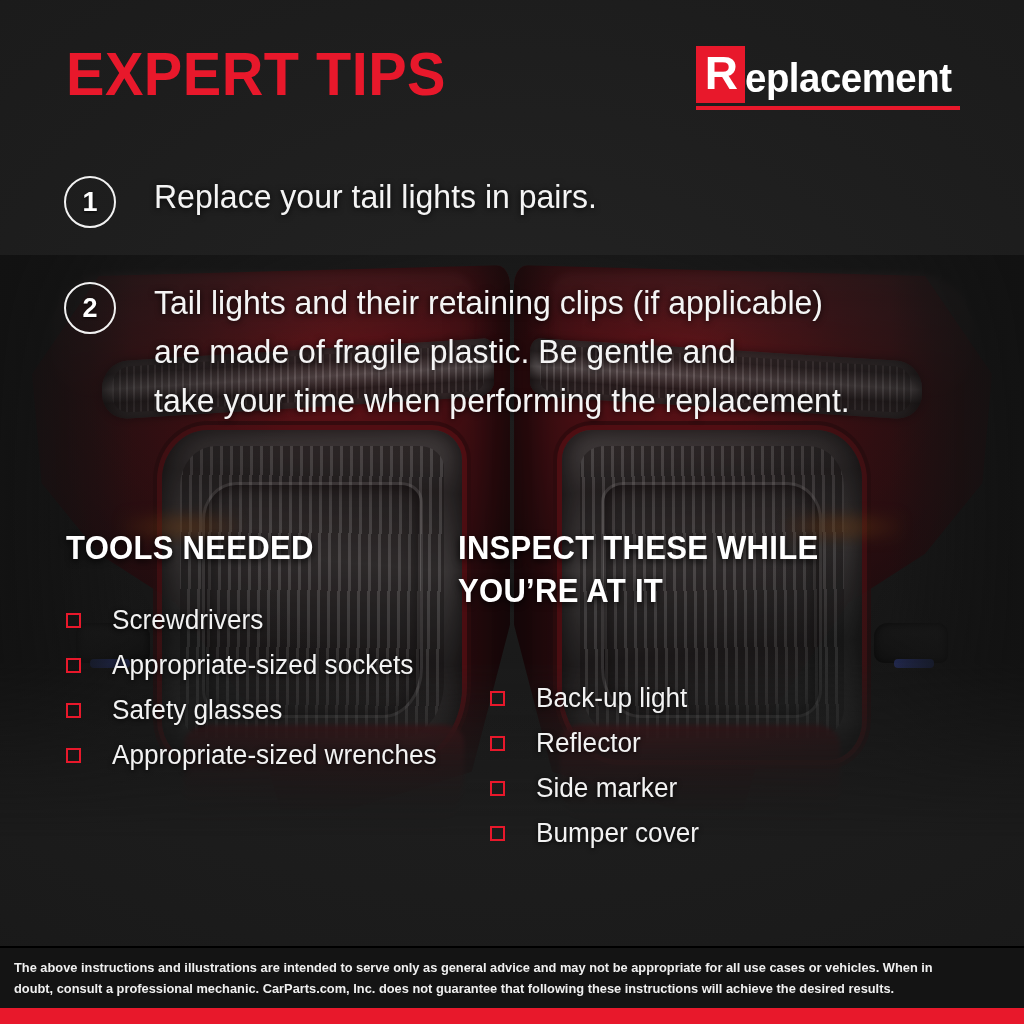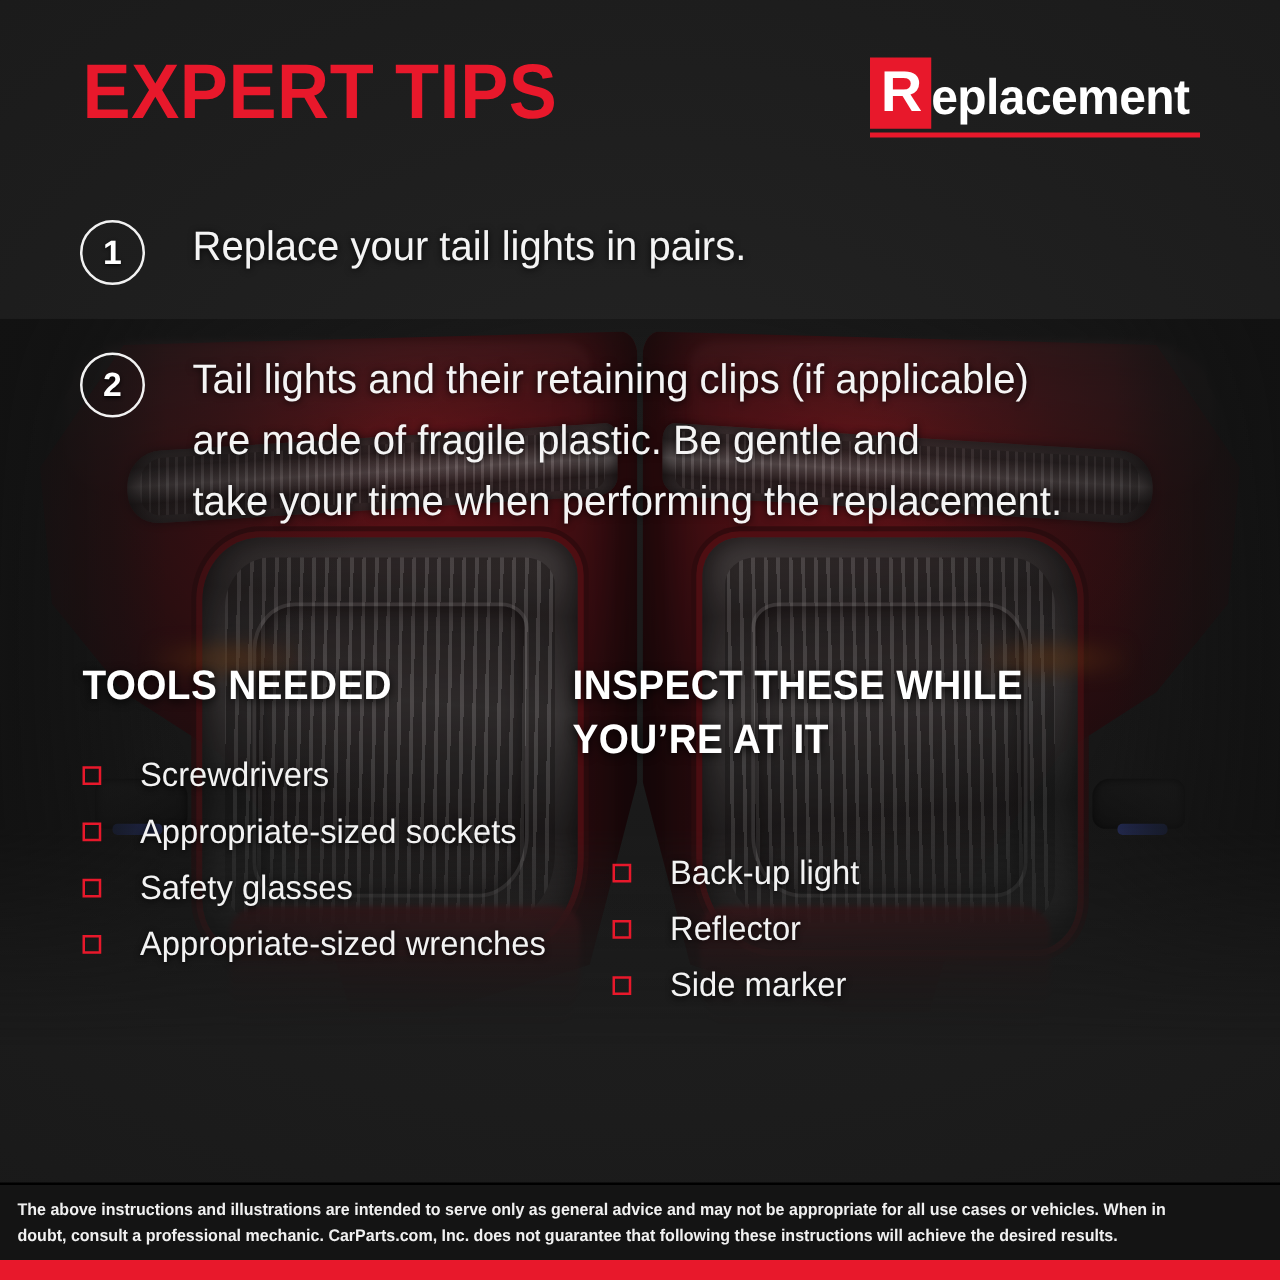--- a/index.html
+++ b/index.html
@@ -416,20 +416,24 @@
         <span class="check-label">Back-up light</span>
       </li>
       <li class="check-item">
         <span class="check-box"></span>
         <span class="check-label">Reflector</span>
       </li>
       <li class="check-item">
         <span class="check-box"></span>
         <span class="check-label">Side marker</span>
       </li>
+      <li class="check-item">
+        <span class="check-box"></span>
+        <span class="check-label">Bumper cover</span>
+      </li>
     </ul>
 
     <div class="footer-rule"></div>
     <div class="footer-band"></div>
     <div class="footer-text">The above instructions and illustrations are intended to serve only as general advice and may not be appropriate for all use cases or vehicles. When in doubt, consult a professional mechanic. CarParts.com, Inc. does not guarantee that following these instructions will achieve the desired results.</div>
     <div class="bottom-bar"></div>
 
   </div>
 </div>
 

